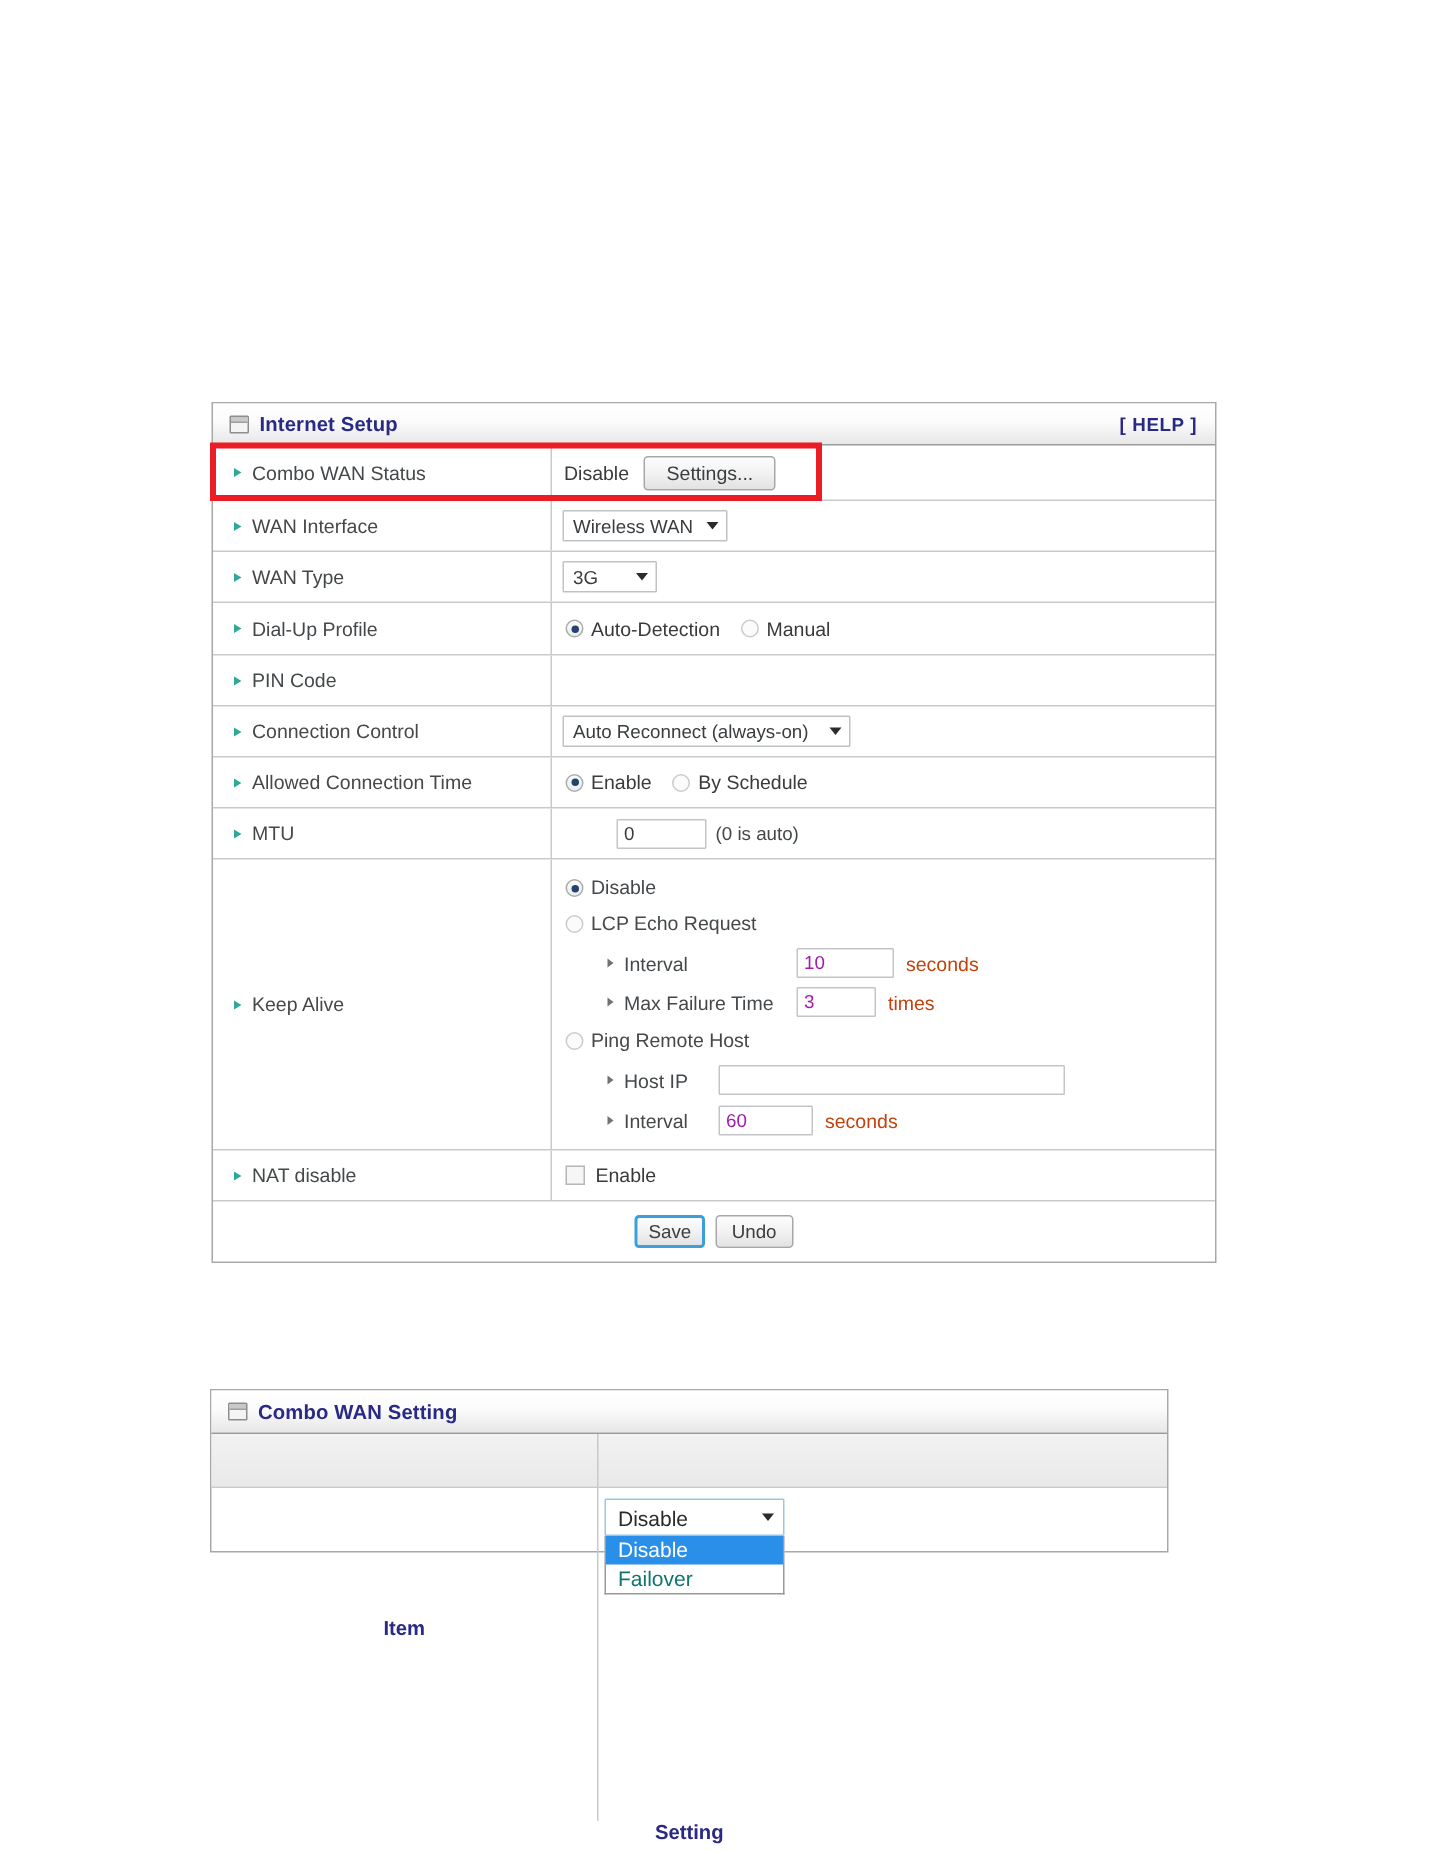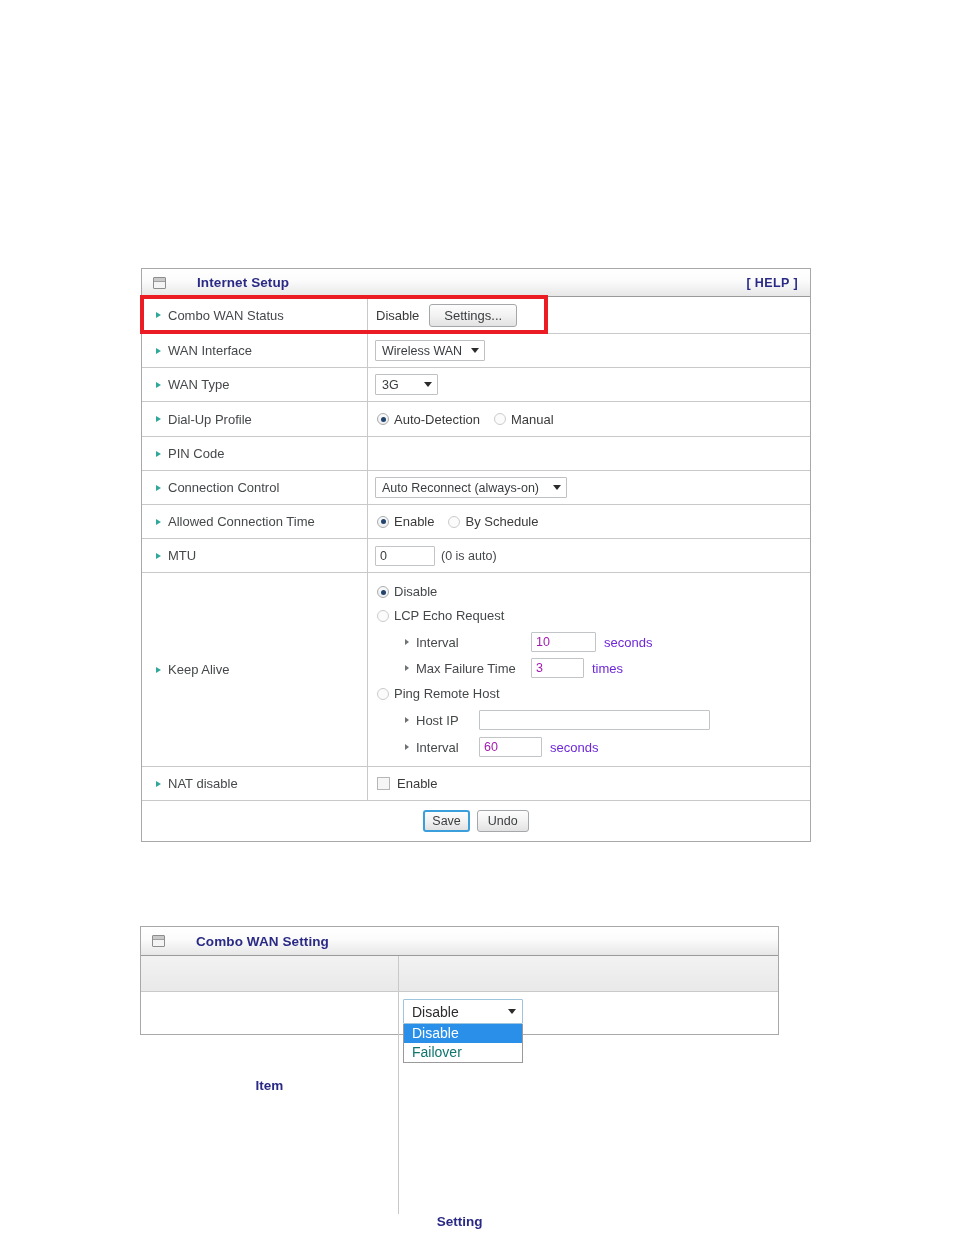--- a/index.html
+++ b/index.html
@@ -25,21 +25,20 @@
     box-sizing: border-box;
   }
   .panel-header {
     height: 28px;
     background: linear-gradient(to bottom, #ffffff 0%, #fbfbfb 45%, #e7e7e7 100%);
     border-bottom: 1px solid #9a9a9a;
     display: flex;
     align-items: center;
     padding: 0 12px 0 11px;
     box-sizing: border-box;
-    gap: 24px;
   }
   .panel-title {
     font-size: 13.5px;
     font-weight: bold;
     color: #2a2a86;
     letter-spacing: 0.1px;
   }
   .win-icon {
     width: 11px;
     height: 10px;
@@ -229,21 +228,21 @@
   }
   .radio-line + .radio-line { margin-top: 5px; }
   .sub-line {
     display: flex;
     align-items: center;
     font-size: 13px;
     color: #45484a;
     margin-top: 5px;
     padding-left: 28px;
   }
-  .unit { margin-left: 8px; color: #6d28d9; font-size: 13px; }
+  .unit { margin-left: 8px; color: #c2410c; font-size: 13px; }
   .note { margin-left: 6px; color: #45484a; font-size: 12.5px; }
 
   
   .highlight-box {
     position: absolute;
     border: 4px solid #ec1c24;
     box-sizing: border-box;
     pointer-events: none;
     z-index: 5;
   }
@@ -414,21 +413,21 @@
       <span>Allowed Connection Time</span>
     </div>
     <div class="cell-setting" style="padding-left:9px;">
       <span class="radio on"></span>
       <span>Enable</span>
       <span class="radio off" style="margin-left:14px;"></span>
       <span>By Schedule</span>
     </div>
   </div>
 
-  <div class="row" style="height:34px;">
+  <div class="row" style="height:34px;gap:36px;">
     <div class="cell-item">
       <span class="tri"></span>
       <span>MTU</span>
     </div>
     <div class="cell-setting">
       <input class="txt" type="text" style="width: 60px;" value="0">
       <span class="note">(0 is auto)</span>
     </div>
   </div>
 

